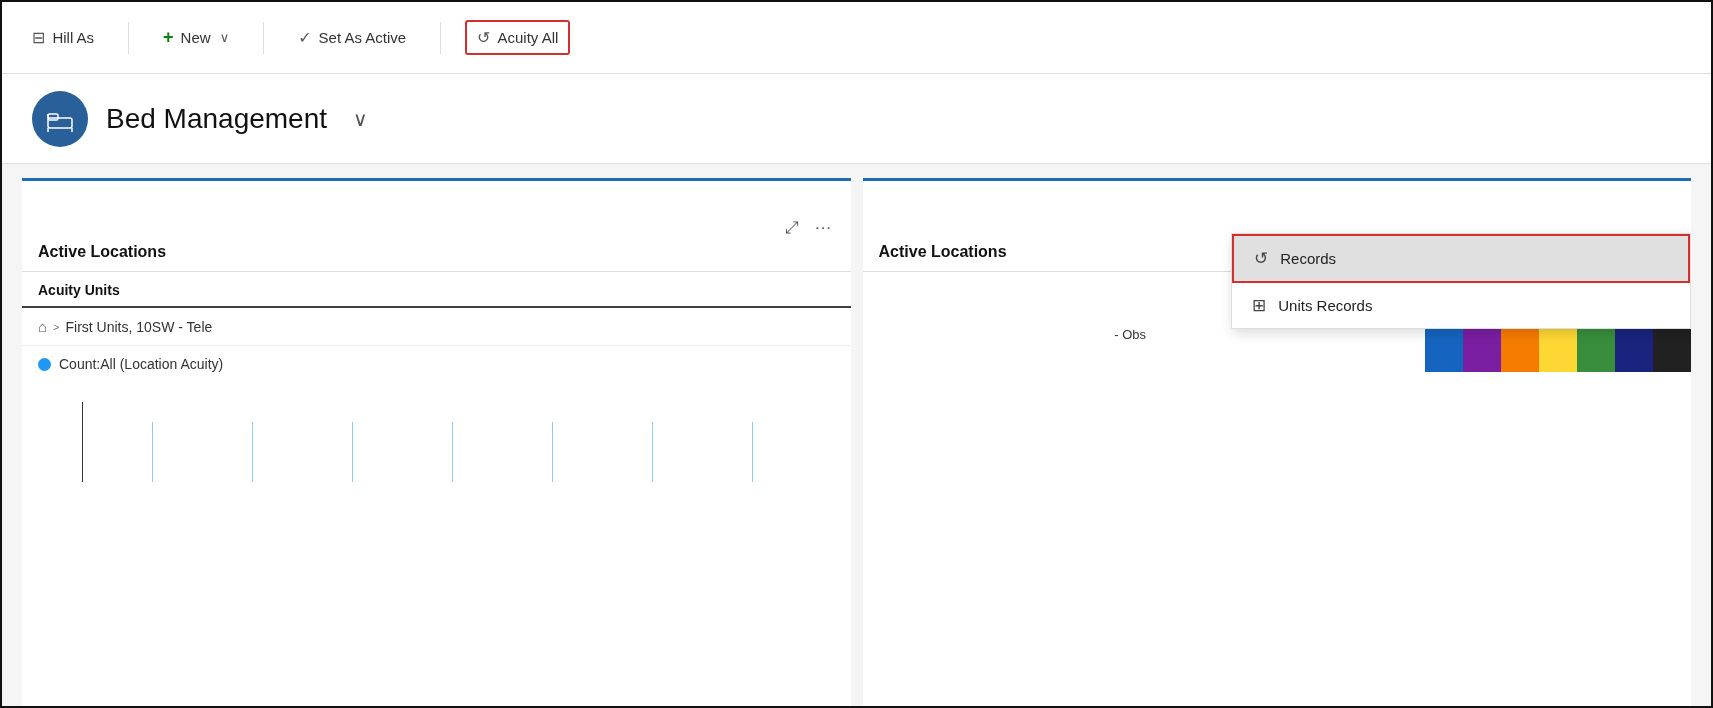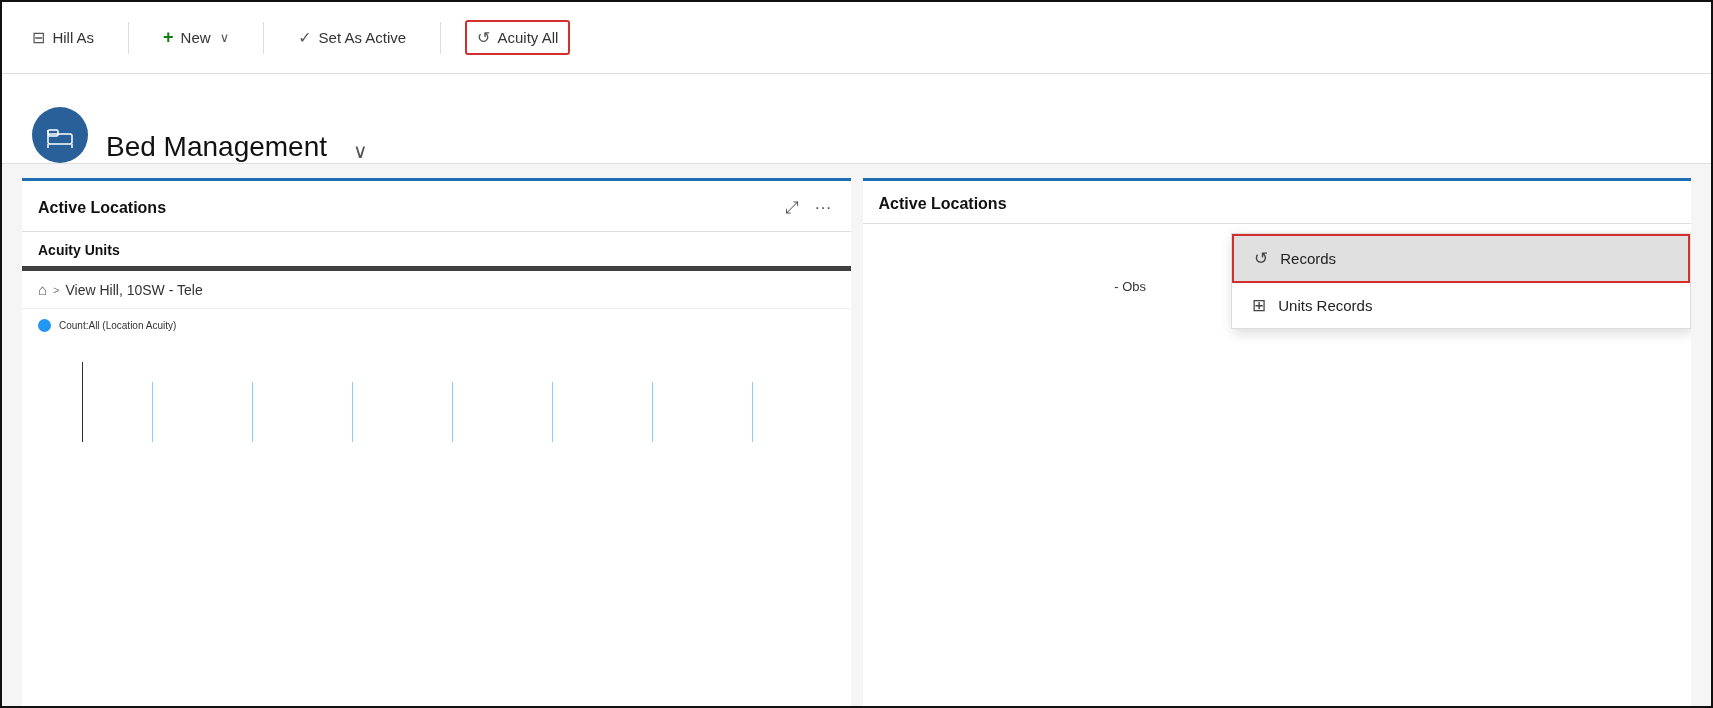--- a/index.html
+++ b/index.html
@@ -46,21 +46,21 @@
     .btn-icon {
       font-size: 16px;
       color: #555;
     }
     .btn-icon-green { color: #107c10; font-size: 18px; font-weight: bold; }
     .chevron { font-size: 13px; color: #555; margin-left: 2px; }
 
     
     .app-header {
       display: flex;
-      align-items: flex-end;
+      align-items: center;
       height: 90px;
       padding: 0 30px;
       gap: 18px;
       background: #fff;
       border-bottom: 1px solid #e0e0e0;
     }
     .app-icon-circle {
       width: 56px;
       height: 56px;
       border-radius: 50%;
@@ -109,59 +109,60 @@
       display: flex;
       align-items: center;
       justify-content: space-between;
       padding: 14px 16px 10px 16px;
       border-bottom: 1px solid #ddd;
     }
     .panel-title {
       font-size: 16px;
       font-weight: 700;
       color: #111;
+      margin-top: 48px;
     }
     .panel-header-icons {
       display: flex;
       gap: 10px;
       align-items: center;
     }
     .panel-icon-btn {
       font-size: 17px;
       color: #555;
       cursor: pointer;
       padding: 3px;
       border-radius: 3px;
     }
 
     
     .section-label {
       font-size: 14px;
       font-weight: 700;
       color: #111;
       padding: 10px 16px 8px 16px;
-      border-bottom: 5px solid #404040;
+      border-bottom: 2px solid #404040;
     }
     .breadcrumb-row {
       display: flex;
       align-items: center;
       gap: 6px;
       padding: 10px 16px;
       font-size: 14px;
       color: #333;
       border-bottom: 1px solid #eee;
     }
     .home-icon { font-size: 15px; color: #555; }
     .chevron-sm { font-size: 11px; color: #777; }
     .count-row {
       display: flex;
       align-items: center;
       gap: 8px;
       padding: 10px 16px;
-      font-size: 10px;
+      font-size: 14px;
       color: #333;
     }
     .count-dot {
       width: 13px;
       height: 13px;
       border-radius: 50%;
       background: #2196f3;
       flex-shrink: 0;
     }
 
@@ -307,21 +308,21 @@
       <span class="panel-title">Active Locations</span>
       <div class="panel-header-icons">
         <span class="panel-icon-btn">⤢</span>
         <span class="panel-icon-btn">···</span>
       </div>
     </div>
     <div class="section-label">Acuity Units</div>
     <div class="breadcrumb-row">
       <span class="home-icon">⌂</span>
       <span class="chevron-sm">&gt;</span>
-      <span>View Hill, 10SW - Tele</span>
+      <span>First Units, 10SW - Tele</span>
     </div>
     <div class="count-row">
       <span class="count-dot"></span>
       <span>Count:All (Location Acuity)</span>
     </div>
 
     <div class="chart-lines">
       <div class="chart-axis"></div>
       <div class="chart-line" style="left:130px;height:60px;"></div>
       <div class="chart-line" style="left:230px;height:60px;"></div>

